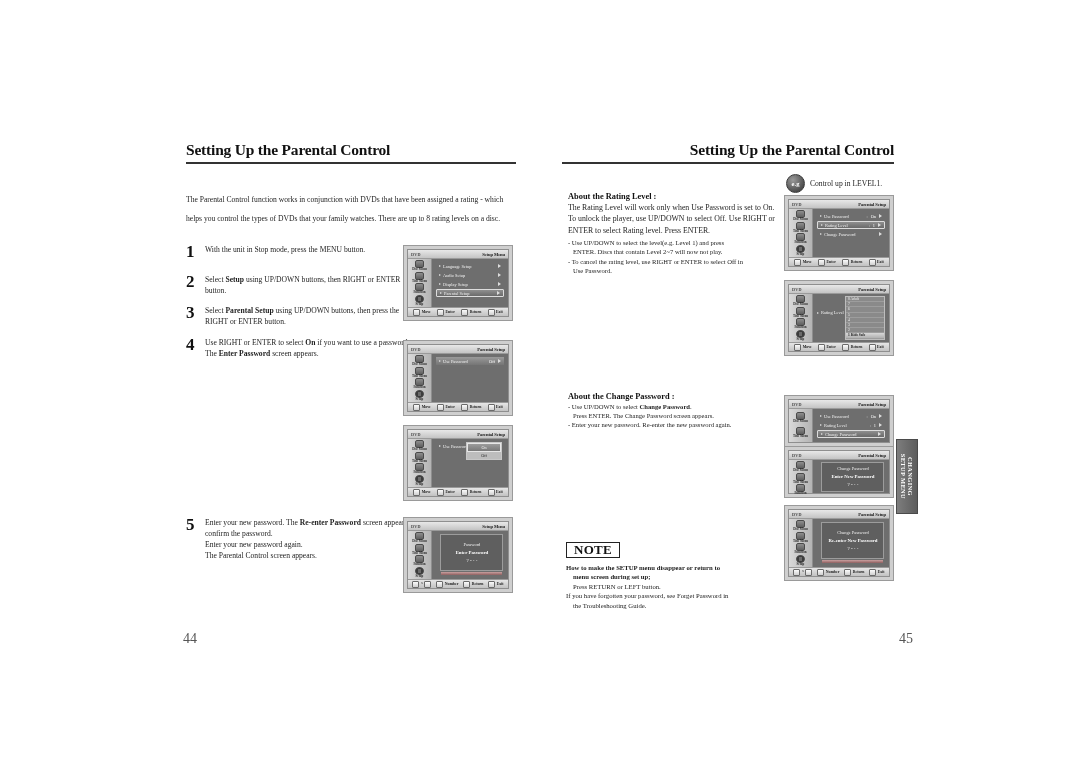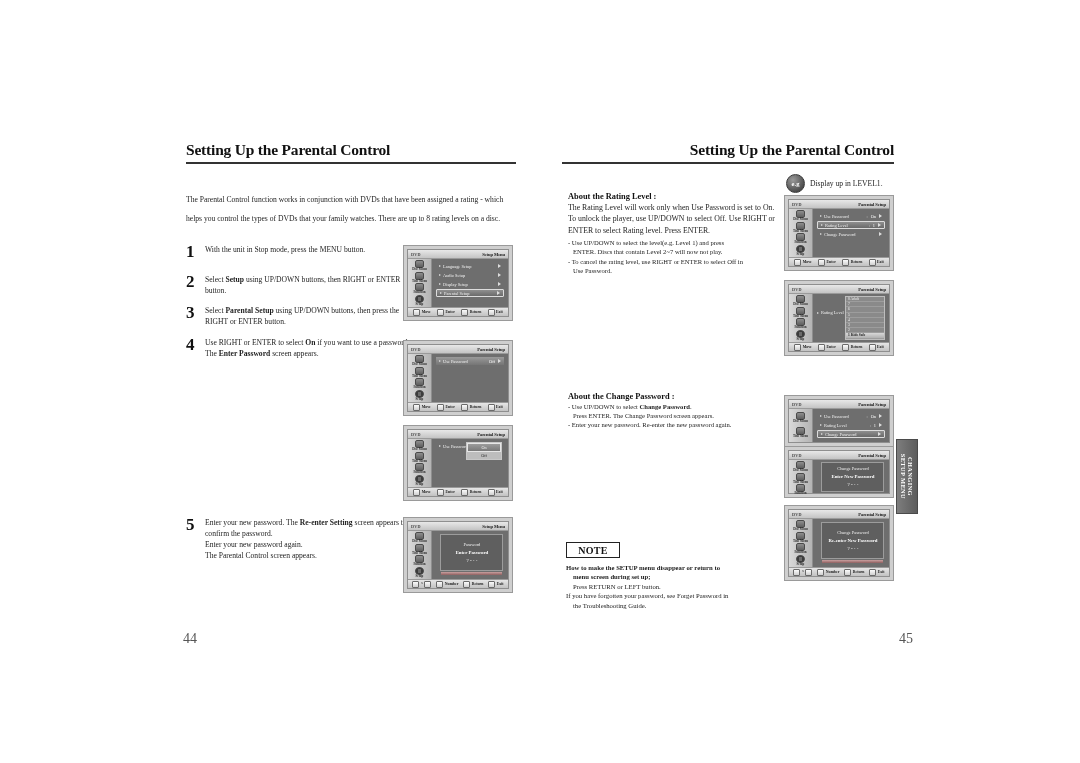--- a/index.html
+++ b/index.html
@@ -65,21 +65,21 @@
   .sec-sub .cont{padding-left:5px;text-indent:0;}
   #sec-rating{left:568px;top:183px;}
   #sec-change{left:568px;top:383px;}
   #sec-change .sec-sub{margin-top:1px;}
 
   
   #note-box{position:absolute;left:566px;top:533px;}
   .note-tag{
     width:52px;height:14px;border:1.2px solid #222;
     display:flex;align-items:center;justify-content:center;
-    font-size:10px;font-weight:bold;color:#111;letter-spacing:.3px;
+    font-size:13px;font-weight:bold;color:#111;letter-spacing:.3px;
   }
   .note-body{margin-top:5px;width:218px;font-size:6.7px;line-height:9.4px;color:#1d1d1d;}
   .note-body .li{padding-left:5px;text-indent:-5px;}
   .note-body .li b{font-weight:bold;}
   .note-body .cont{padding-left:7px;}
 
   
   .pageno{position:absolute;font-size:14px;color:#555;text-align:center;}
   #pageno-left{left:183px;top:622px;}
   #pageno-right{left:886px;top:622px;margin-left:13px;}
@@ -232,21 +232,21 @@
   <div class="step" id="step3">
     <div class="step-num">3</div>
     <div class="step-txt">Select <b>Parental Setup</b> using UP/DOWN buttons, then press the RIGHT or ENTER button.</div>
   </div>
   <div class="step" id="step4">
     <div class="step-num">4</div>
     <div class="step-txt">Use RIGHT or ENTER to select <b>On</b> if you want to use a password. The <b>Enter Password</b> screen appears.</div>
   </div>
   <div class="step" id="step5">
     <div class="step-num">5</div>
-    <div class="step-txt">Enter your new password. The <b>Re-enter Setting</b> screen appears to confirm the password.<br>Enter your new password again.<br>The Parental Control screen appears.</div>
+    <div class="step-txt">Enter your new password. The <b>Re-enter Password</b> screen appears to confirm the password.<br>Enter your new password again.<br>The Parental Control screen appears.</div>
   </div>
 
   <div class="tv" style="left:403px;top:236px;width:110px;height:76px;">
     <div class="tv-inner">
       <div class="tv-top">
         <span class="tv-dvd">DVD</span>
         <span class="tv-title">Setup Menu</span>
       </div>
       <div class="tv-mid">
         <div class="tv-side">
@@ -497,21 +497,21 @@
 
   <div class="pageno" id="pageno-left">44</div>
 
   <div class="head-wrap" id="right-head">
     <div class="head-title">Setting Up the Parental Control</div>
     <div class="head-rule"></div>
   </div>
 
   <div id="eg-row">
     <span class="eg-badge">e.g</span>
-    <span class="eg-text">Display up in LEVEL1.</span>
+    <span class="eg-text">Control up in LEVEL1.</span>
   </div>
 
   <div class="sec" id="sec-change">
     <div class="sec-title">About the Change Password :</div>
     <div class="sec-sub">
       <div>- Use UP/DOWN to select <b>Change Password</b>.</div>
       <div class="cont">Press ENTER. The Change Password screen appears.</div>
       <div>- Enter your new password. Re-enter the new password again.</div>
     </div>
   </div>

